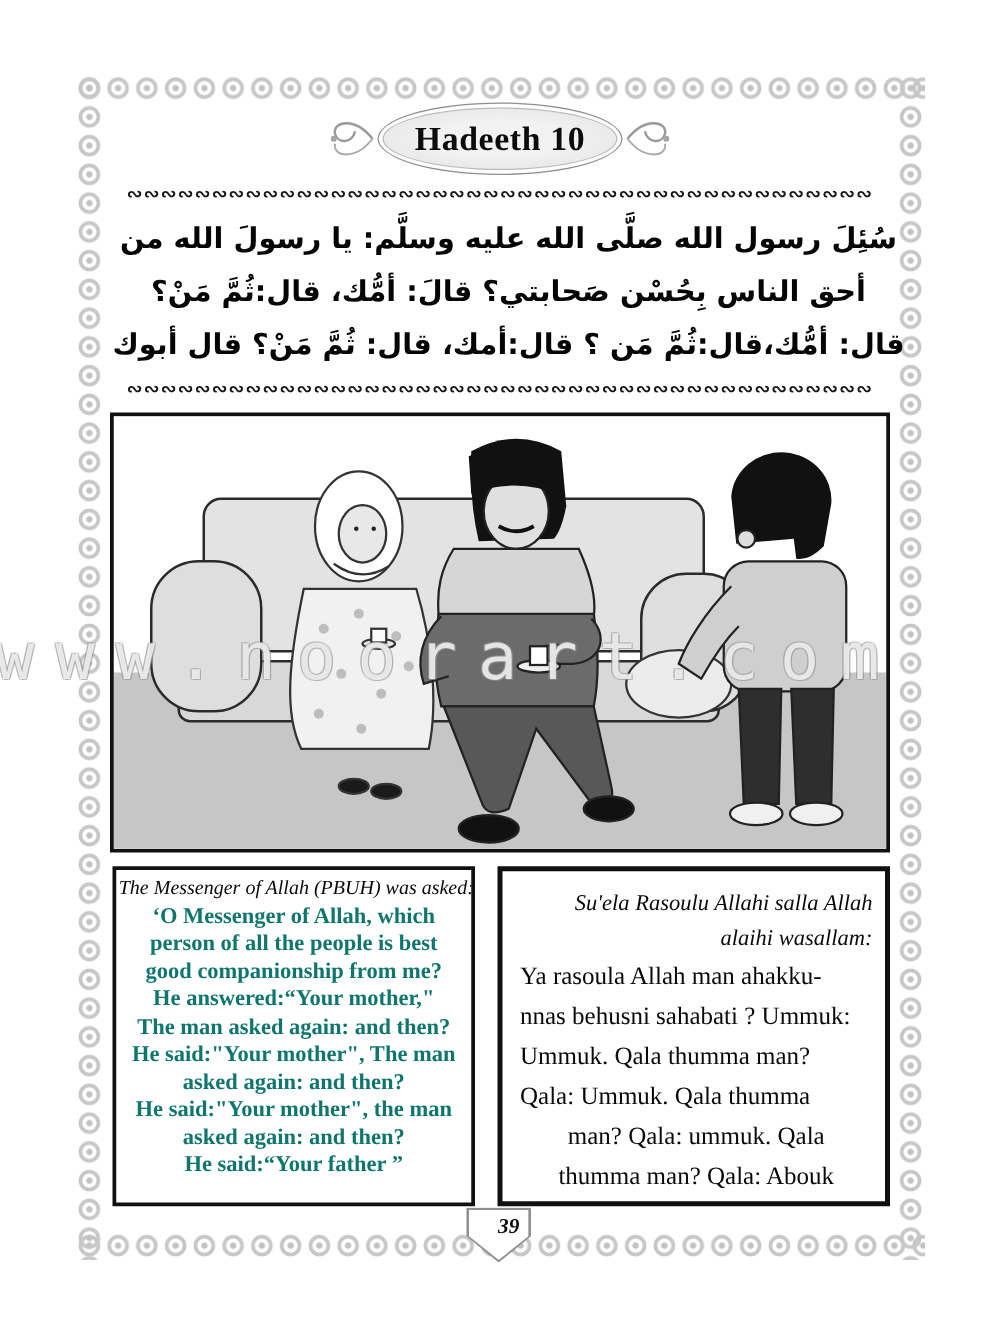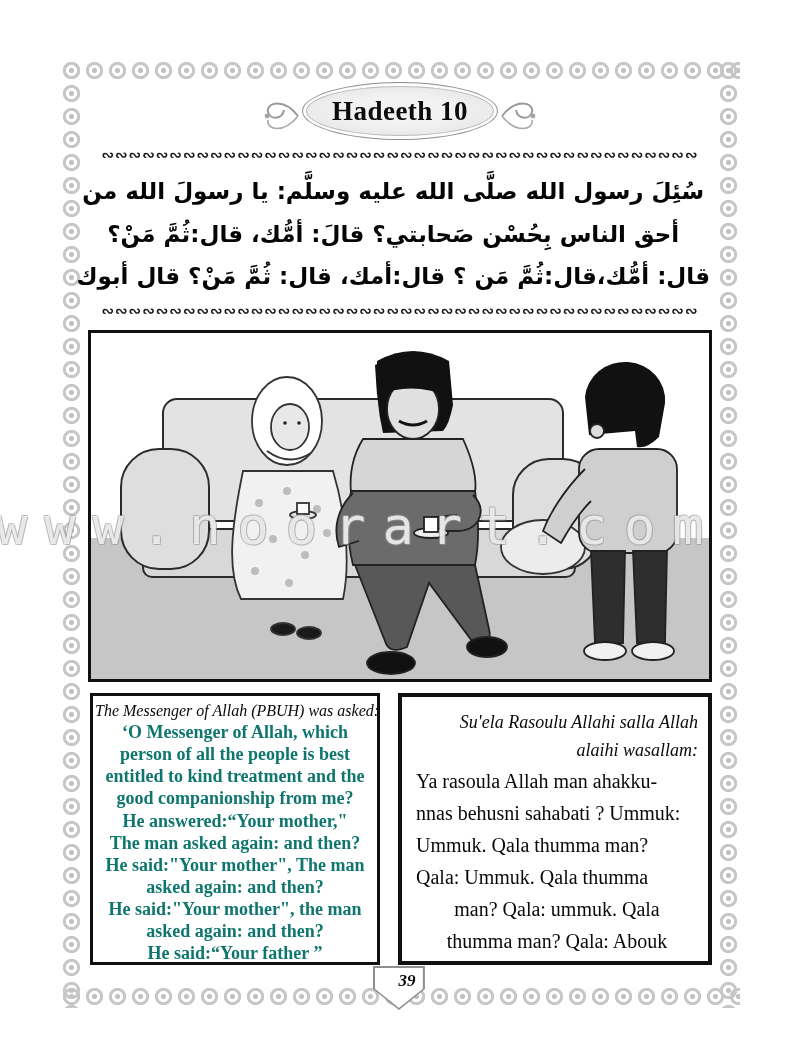--- a/index.html
+++ b/index.html
@@ -9,33 +9,33 @@
   
   .ring-strip { position:absolute; background-image:
       radial-gradient(circle at 11.5px 11.5px, #c2c2c2 0 2.2px, rgba(0,0,0,0) 2.9px 5.3px, #c7c7c7 5.9px 8.3px, rgba(0,0,0,0) 9px);
       background-size:23px 23px; background-repeat:repeat; }
   .ring-top    { left:60px; top:59px;  width:680px; height:23px; }
   .ring-bottom { left:60px; top:985px; width:680px; height:23px; }
   .ring-left   { left:60px; top:59px;  width:23px;  height:949px; }
   .ring-right  { left:717px; top:59px; width:23px;  height:949px; }
 
   
-  .banner { position:absolute; left:50%; top:82px; transform:translateX(-50%); display:flex; align-items:flex-end; gap:2px; }
+  .banner { position:absolute; left:50%; top:82px; transform:translateX(-50%); display:flex; align-items:center; gap:2px; }
   .banner-ellipse { width:196px; height:58px; border:1.5px solid #8f8f8f; border-radius:50%; padding:3px; background:#fdfdfd; }
   .banner-ellipse-inner { width:100%; height:100%; border:1px solid #b9b9b9; border-radius:50%;
       background:radial-gradient(ellipse at center, #f2f2f2 40%, #e2e2e2 100%);
       display:flex; align-items:center; justify-content:center; }
   .banner-title { font-weight:bold; font-size:27px; color:#0c0c0c; letter-spacing:0.5px; }
   .flourish { width:40px; height:48px; }
 
   
   .arabic-box { position:absolute; left:88px; top:146px; width:624px; background:#fff; }
   .scroll-row { height:18px; line-height:18px; font-size:15px; font-weight:bold; color:#161616;
       overflow:hidden; white-space:nowrap; text-align:center; letter-spacing:1px; font-family:"DejaVu Sans", sans-serif; }
-  .arabic-middle { display:flex; align-items:stretch;justify-content:flex-end; }
+  .arabic-middle { display:flex; align-items:stretch; }
   .scroll-col { width:20px; writing-mode:vertical-rl; font-size:15px; font-weight:bold; color:#161616;
       overflow:hidden; text-align:center; letter-spacing:1px; line-height:20px; font-family:"DejaVu Sans", sans-serif; }
   .arabic-text { flex:1; direction:rtl; text-align:center; padding:6px 2px 4px 2px; }
   .arabic-line { font-family:"DejaVu Sans", sans-serif; font-weight:700; font-size:23px; line-height:1.85; color:#050505; white-space:nowrap; }
 
   
   .illus-box { position:absolute; left:88px; top:330px; width:624px; height:352px; border:3px solid #101010; background:#fff; overflow:hidden; }
   .illus-box svg { display:block; }
 
   
@@ -174,21 +174,20 @@
       </g>
     </svg>
   </div>
 
   <div class="watermark">www.noorart.com</div>
 
   <div class="panel-en">
     <div class="en-intro">The Messenger of Allah (PBUH) was asked:</div>
     <div class="en-line">‘O Messenger of Allah, which</div>
     <div class="en-line">person of all the people is best</div>
-    <div class="en-line">entitled to kind treatment and the</div>
     <div class="en-line">good companionship from me?</div>
     <div class="en-line">He answered:“Your mother,"</div>
     <div class="en-line">The man asked again: and then?</div>
     <div class="en-line">He said:"Your mother", The man</div>
     <div class="en-line">asked again: and then?</div>
     <div class="en-line">He said:"Your mother", the man</div>
     <div class="en-line">asked again: and then?</div>
     <div class="en-line">He said:“Your father ”</div>
   </div>
 

